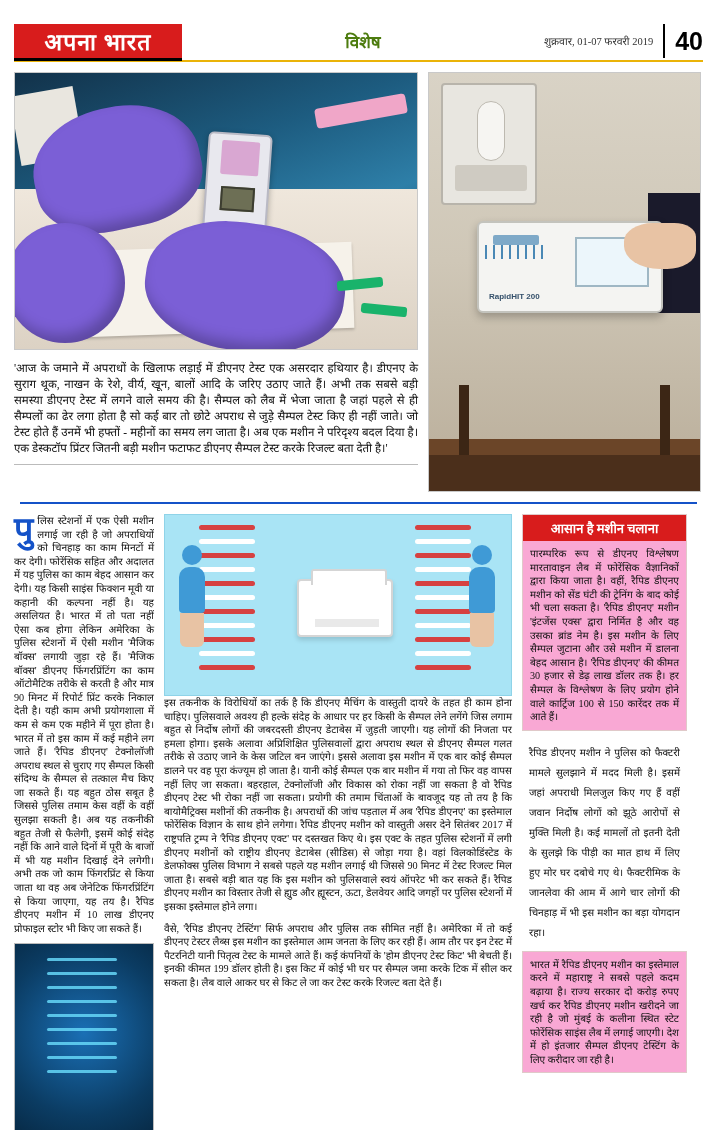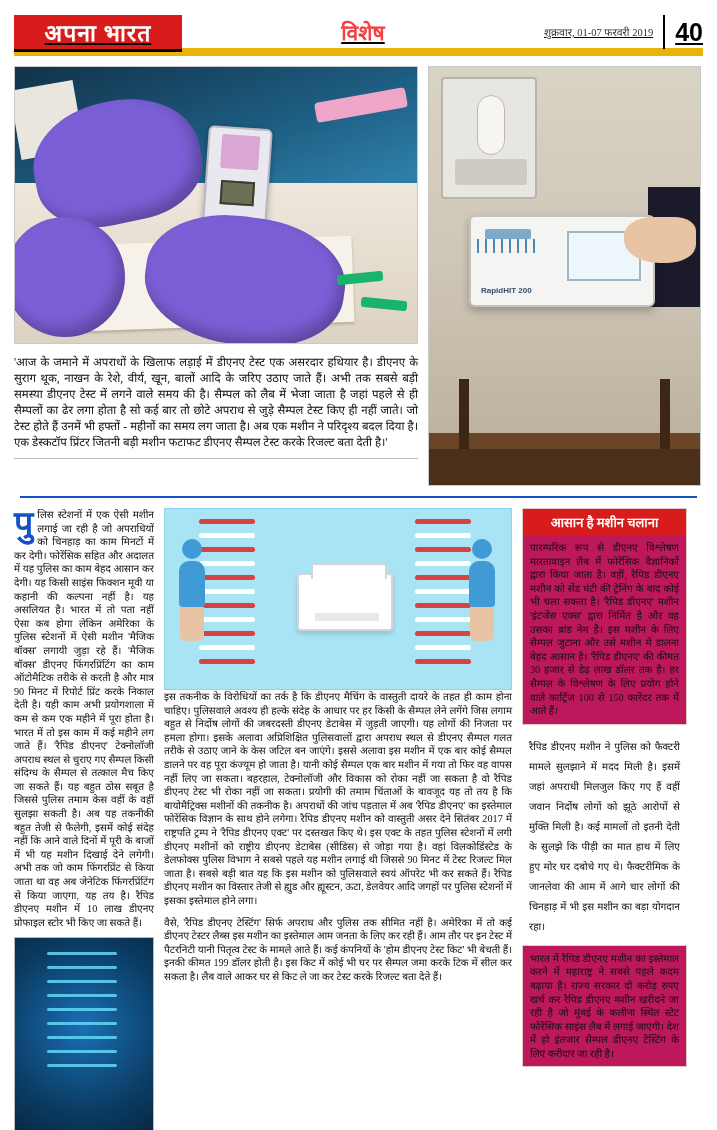--- a/index.html
+++ b/index.html
@@ -7,25 +7,25 @@
   body {
     width: 717px; height: 1130px;
     background: #ffffff;
     font-family: "Liberation Sans", sans-serif;
     position: relative;
     overflow: hidden;
   }
   .page { position:relative; width:717px; height:1130px; padding:0 14px; }
 
   
-  .masthead { display:flex; align-items:center; height:40px; margin-top:16px; border-bottom:8px solid #eab308;text-decoration:underline; }
+  .masthead { display:flex; align-items:center; height:40px; margin-top:22px; border-bottom:2px solid #eab308; }
   .logo-box { width:168px; height:34px; background:#d81c1c; position:relative; display:flex; align-items:center; justify-content:center; }
   .logo-box .logo-text { color:#fff; font-weight:bold; font-size:23px; letter-spacing:1px; font-family:"Liberation Serif", serif; }
   .logo-box:after { content:""; position:absolute; left:0; bottom:-3px; width:168px; height:3px; background:#000; }
-  .section-title { flex:1; text-align:center; font-size:21px; font-weight:bold; font-family:"Liberation Serif", serif; color:#ef4444; }
+  .section-title { flex:1; text-align:center; font-size:17px; font-weight:bold; font-family:"Liberation Serif", serif; color:#4d7c0f; }
   .date-line { font-size:10.5px; color:#333; padding-right:10px; font-family:"Liberation Serif", serif; }
   .page-no { font-size:25px; font-weight:bold; border-left:2px solid #000; padding-left:10px; line-height:34px; }
 
   
   .photo-row { display:flex; gap:10px; margin-top:10px; }
   .photo-left { width:404px; height:278px; border:1px solid #c9c9c9; position:relative; overflow:hidden;
      background:linear-gradient(160deg,#12324a 0%,#1d5c80 35%,#2e7fa8 60%,#0f2b3f 100%); }
   .photo-right { width:273px; height:420px; border:1px solid #c9c9c9; position:relative; overflow:hidden;
      background:linear-gradient(180deg,#d9d3c6 0%,#cfc7b7 45%,#b9ad99 100%); }
 
@@ -45,21 +45,21 @@
   .green-pen.p2 { left:346px; top:232px; width:46px; height:10px; transform:rotate(6deg); }
   .pink-tube { position:absolute; left:300px; top:28px; width:92px; height:20px; background:#f0a6c8; border-radius:4px; transform:rotate(-10deg); }
 
   
   .wall-panel { position:absolute; left:12px; top:10px; width:96px; height:122px; background:#e8e6e0; border:2px solid #b8b4ab; border-radius:4px; }
   .wall-panel:after { content:""; position:absolute; left:12px; bottom:12px; width:72px; height:26px; background:#cfcbc2; border-radius:3px; }
   .wall-panel .slot { position:absolute; left:34px; top:16px; width:28px; height:60px; background:#f6f5f2; border:1px solid #bdb9b0; border-radius:14px; }
   .bench2 { position:absolute; left:0; bottom:36px; width:100%; height:16px; background:#6b4528; }
   .bench2-front { position:absolute; left:0; bottom:0; width:100%; height:36px; background:#4b2f1b; }
   .leg { position:absolute; bottom:36px; width:10px; height:70px; background:#3c2615; }
-  .machine { position:absolute; left:40px; top:148px; width:186px; height:92px; background:#f4f4f2; border:2px solid #c3c3bd; border-radius:6px; box-shadow:0 4px 8px rgba(0,0,0,.25); }
+  .machine { position:absolute; left:48px; top:148px; width:186px; height:92px; background:#f4f4f2; border:2px solid #c3c3bd; border-radius:6px; box-shadow:0 4px 8px rgba(0,0,0,.25); }
   .machine .screen { position:absolute; left:96px; top:14px; width:74px; height:50px; background:#ecf6fb; border:2px solid #9fb7c4; }
   .machine .wave { position:absolute; left:6px; top:22px; width:62px; height:14px;
       background:repeating-linear-gradient(90deg,#4a88b5 0 2px,transparent 2px 8px); }
   .machine .label { position:absolute; left:10px; bottom:10px; font-size:8px; color:#34506b; font-weight:bold; }
   .machine .logo-dot { position:absolute; left:14px; top:12px; width:46px; height:10px; background:#7ea9c8; border-radius:2px; }
   .hand-r { position:absolute; right:4px; top:150px; width:72px; height:46px; background:#e8c3a4; border-radius:40% 30% 40% 50%; }
   .suit { position:absolute; right:0; top:120px; width:52px; height:120px; background:#1a1a2b; }
 
   
   .intro { width:404px; margin-top:10px; font-family:"Liberation Serif", serif; font-size:11.5px; line-height:16px; color:#111; text-align:justify; }
@@ -90,21 +90,21 @@
   .person .legs { width:24px; height:34px; background:#e8c3a4; margin:0 auto; border-radius:0 0 6px 6px; }
 
   .subhead { font-family:"Liberation Serif", serif; font-weight:bold; font-size:21px; text-align:center; margin:10px 0 6px; }
 
   .photo-dna { width:140px; height:225px; margin-top:8px; border:1px solid #bbb;
      background:radial-gradient(circle at 50% 40%, #1a6fb5 0%, #0b3c63 55%, #041d31 100%); position:relative; overflow:hidden; }
   .photo-dna .hx { position:absolute; left:32px; top:8px; width:70px; height:210px; }
   .photo-dna .hx i { position:absolute; left:0; width:70px; height:3px; background:#65d6f7; border-radius:2px; opacity:.85; }
 
   
-  .side-box { border:1px solid #e0c9c9; background:#be185d; margin-bottom:10px; }
+  .side-box { border:1px solid #e0c9c9; background:#f9a8d4; margin-bottom:10px; }
   .side-head { background:#d81c1c; color:#fff; text-align:center; font-family:"Liberation Serif", serif; font-weight:bold; font-size:13px; padding:4px 2px; }
   .side-body { padding:6px 7px; font-family:"Liberation Serif", serif; font-size:10.2px; line-height:13.6px; text-align:justify; color:#111; }
   .side-plain { padding:2px 7px 8px; font-family:"Liberation Serif", serif; font-size:10.2px; line-height:20px; text-align:justify; color:#111; }
 
   
   .footer { position:absolute; left:0; bottom:0; width:717px; height:16px; display:flex; align-items:center; }
   .dots { display:flex; gap:6px; padding-left:14px; }
   .dots span { width:10px; height:10px; border-radius:50%; display:block; }
   .dots-right { margin-left:auto; padding-right:14px; display:flex; gap:6px; }
 </style>

